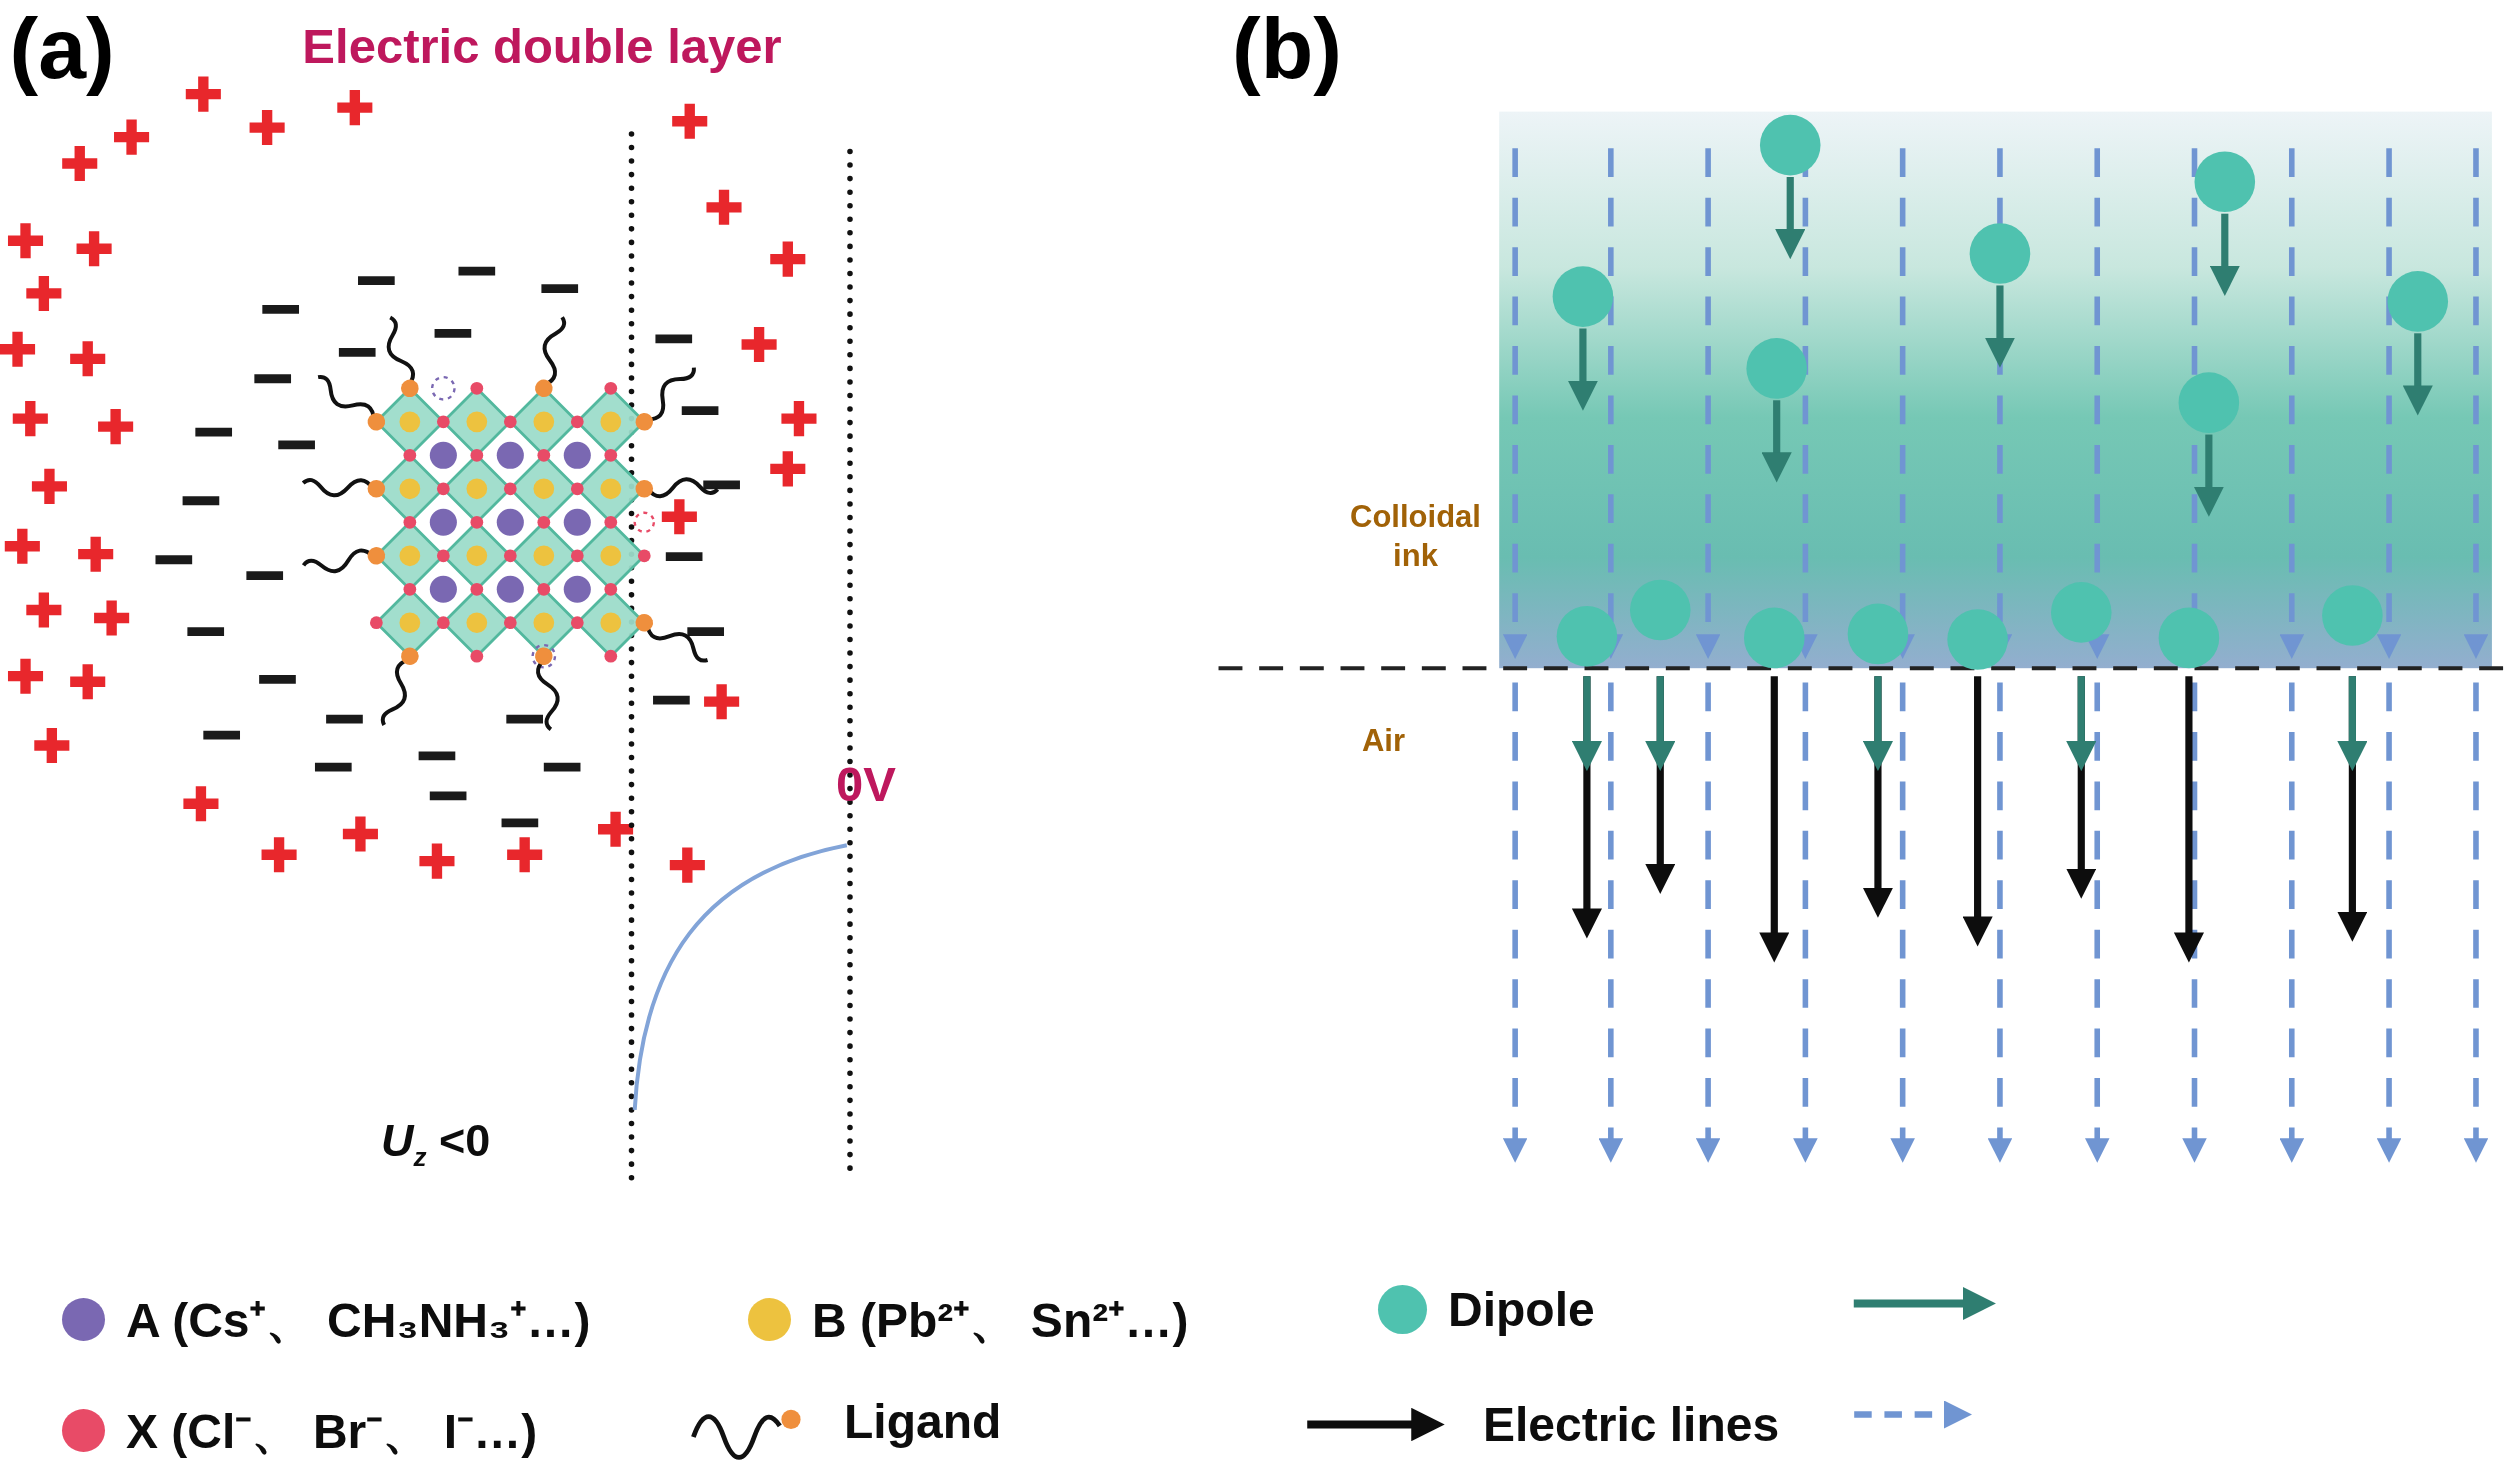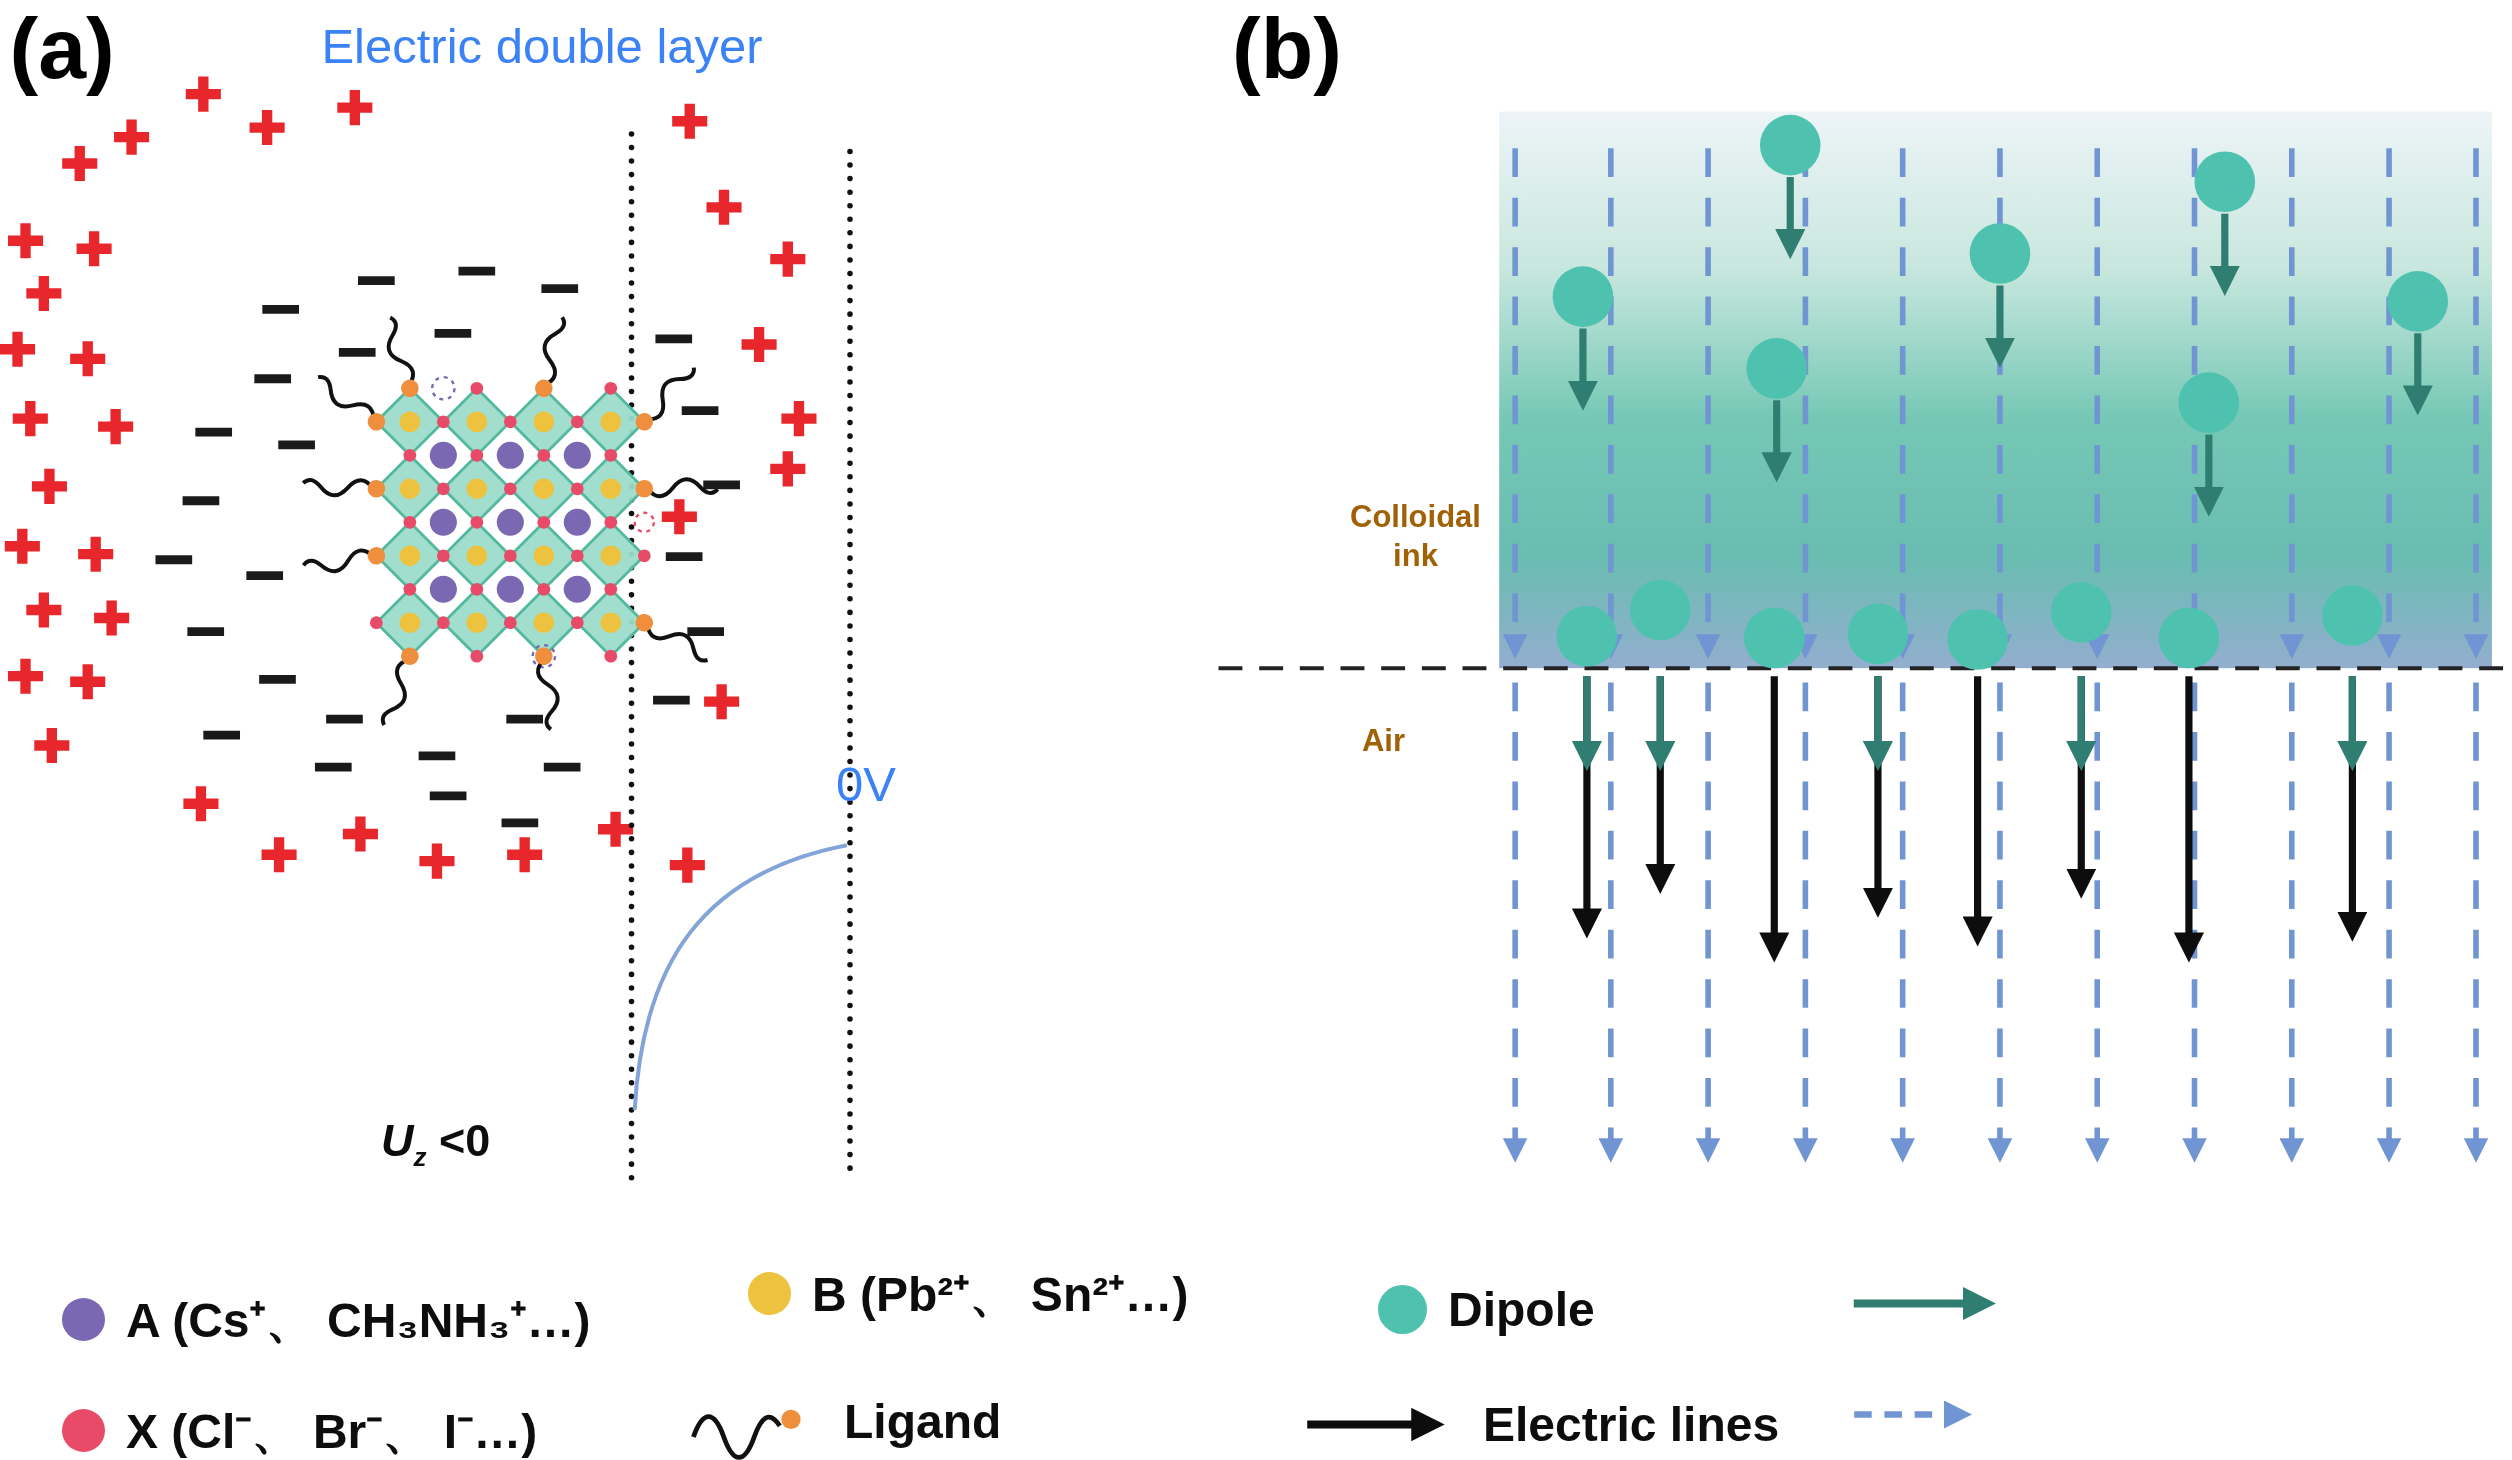--- a/index.html
+++ b/index.html
@@ -2,21 +2,21 @@
 <html style="font-size:12.8px"><head>
 <meta charset="utf-8">
 <style>
   * { margin:0; padding:0; box-sizing:border-box; }
   html,body { width:2512px; height:1460px; background:#ffffff;
               font-family:"Liberation Sans", sans-serif; }
   .figure { position:relative; width:2512px; height:1460px; background:#fff; overflow:hidden; }
   .abs { position:absolute; }
   .layer { position:absolute; top:0; }
   .panel-label { font-size:86px; font-weight:700; color:#000; line-height:1; }
-  .head  { font-size:49px; font-weight:400; color:#3b82f6; }
+  .head  { font-size:49px; font-weight:700; color:#be185d; }
   .lab   { font-size:31px; font-weight:700; color:#a16207; }
   .preline { white-space:pre-line; text-align:center; line-height:1.25; }
   .uz { font-size:45px; font-weight:700; font-style:italic; color:#0d0d0d; }
   .uz sub { font-size:0.58em; }
   .uz .nrm { font-style:normal; }
   
   .dot-line { stroke:#111; stroke-width:7; stroke-linecap:round; stroke-dasharray:0 17; fill:none; }
   .pot-curve { stroke:#82a4d8; stroke-width:5; fill:none; }
   
   .fl { stroke:#7095d2; stroke-width:7; stroke-dasharray:36 26; fill:none; }
@@ -321,21 +321,21 @@
   <div class="abs panel-label" style="left:1232px; top:4.8px;">(b)</div>
   <div class="abs lab preline" style="left:1256px; top:498px; width:319px;">Colloidal
 ink</div>
   <div class="abs lab preline" style="left:1256px; top:722px; width:255px;">Air</div>
 
   <div>
     <div class="li" style="left:62px; top:1286px;">
       <span class="dot" style="width:43px;height:43px;background:#7a68b2;"></span>
       <span class="ltext">A (Cs⁺、 CH₃NH₃⁺…)</span>
     </div>
-    <div class="li" style="left:748px; top:1260px;">
+    <div class="li" style="left:748px; top:1286px;">
       <span class="dot" style="width:43px;height:43px;background:#edc23f;"></span>
       <span class="ltext">B (Pb²⁺、 Sn²⁺…)</span>
     </div>
     <div class="li" style="left:1378px; top:1282px;">
       <span class="dot" style="width:49px;height:49px;background:#4fc2af;"></span>
       <span class="ltext">Dipole</span>
     </div>
     <div class="li" style="left:1849px; top:1286px;">
       <svg width="167" height="35" viewBox="0 0 210 44">
           <line x1="6" y1="22" x2="168" y2="22" stroke="#2f7e71" stroke-width="10" marker-end="url(#ah-teal)"></line>

